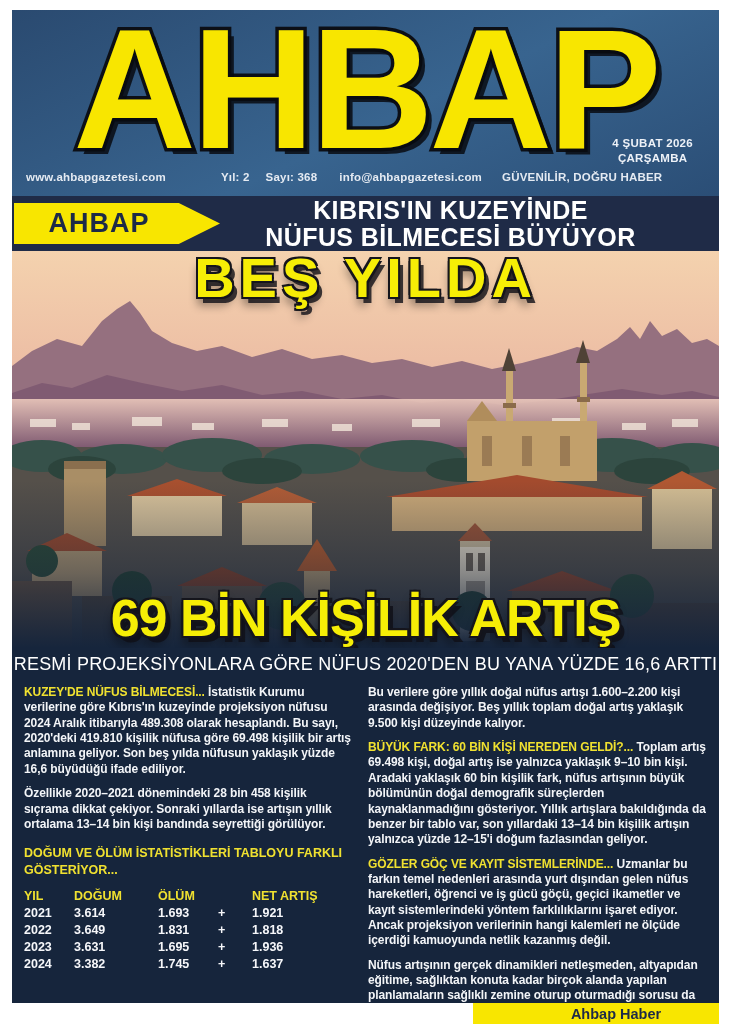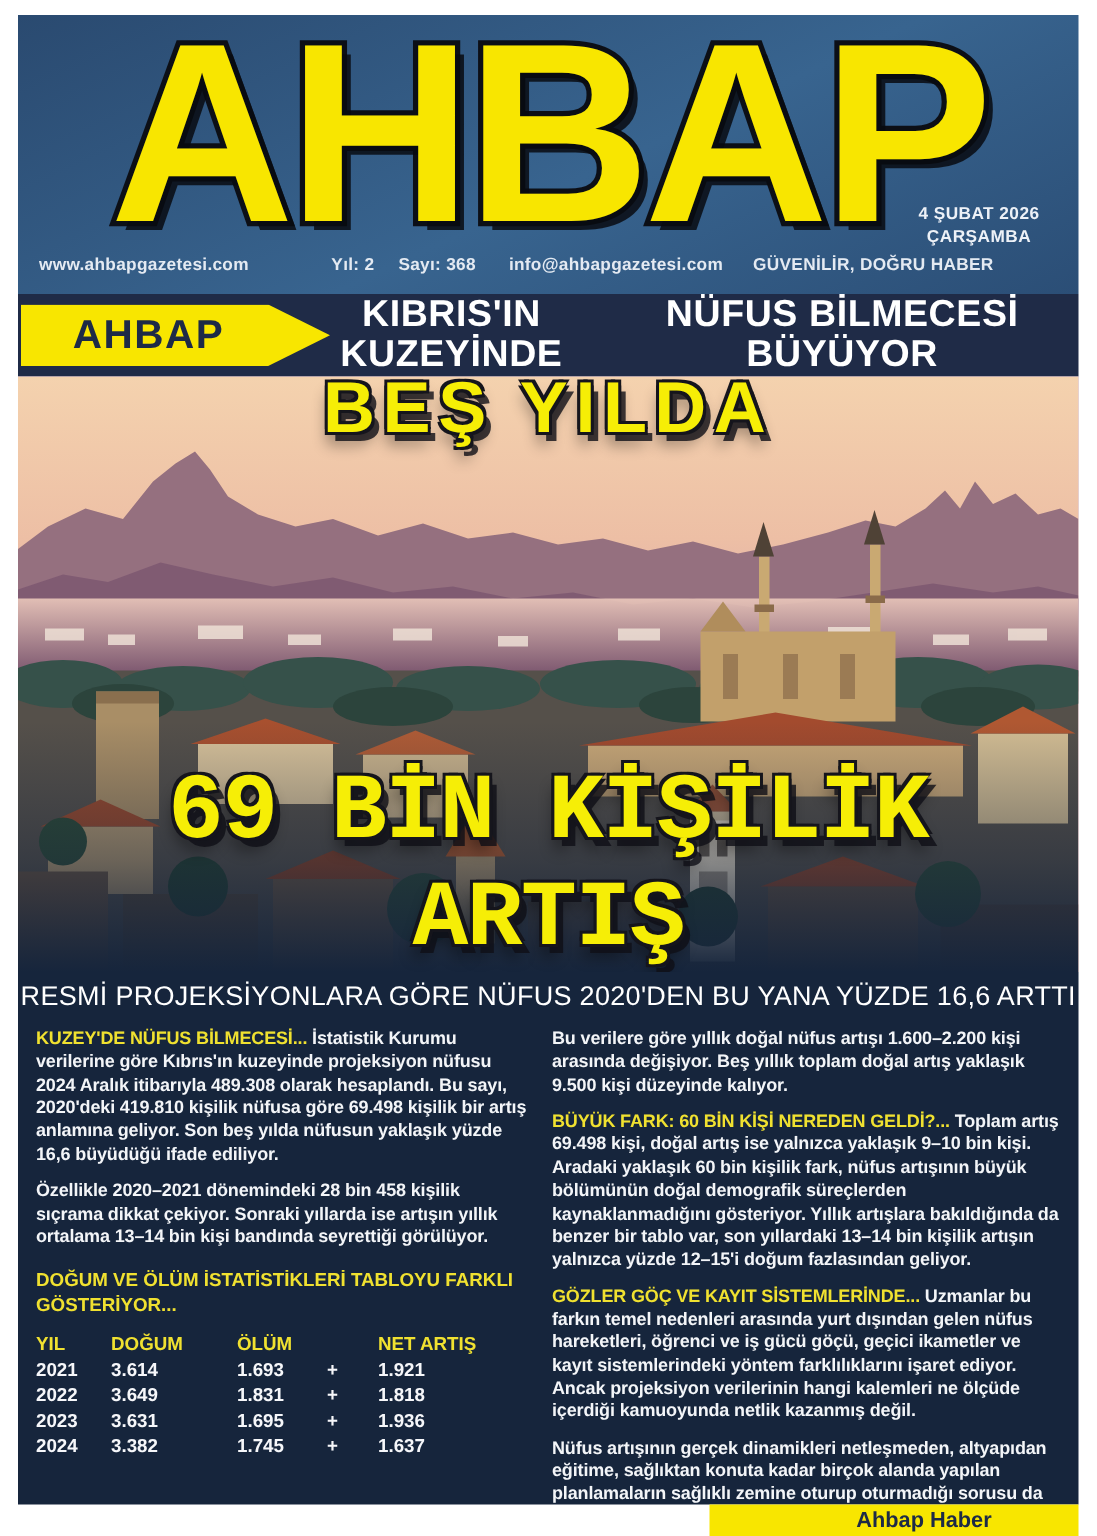--- a/index.html
+++ b/index.html
@@ -21,32 +21,32 @@
   .info-bar .i-issue{margin-left:16px;}
   .info-bar .i-email{margin-left:22px;}
   .info-bar .i-slogan{margin-left:20px;}
 
   
   .kicker{position:relative;height:55px;background:#1f2b47;}
   .kicker-badge{position:absolute;left:2px;top:7px;width:170px;height:41px;background:#f8e600;
         clip-path:polygon(0 0,80% 0,100% 50%,80% 100%,0 100%);
         display:flex;align-items:center;justify-content:center;padding-right:36px;
         font-size:27px;font-weight:800;color:#1d2a47;letter-spacing:1px;}
-  .kicker-headline{position:absolute;left:178px;right:8px;top:0;bottom:0;display:flex;flex-direction:row;
+  .kicker-headline{position:absolute;left:178px;right:8px;top:0;bottom:0;display:flex;flex-direction:column;
         justify-content:center;text-align:center;color:#ffffff;font-weight:800;font-size:25px;
         line-height:1.06;letter-spacing:.4px;}
 
   
   .hero{position:relative;height:397px;overflow:hidden;background:#c9a4ab;}
   .hero svg{position:absolute;inset:0;display:block;}
   .mega{position:absolute;left:0;right:0;text-align:center;color:#f6ee06;font-weight:800;
         text-shadow:-2px -2px 0 #15151c,2px -2px 0 #15151c,-2px 2px 0 #15151c,2px 2px 0 #15151c,
                     5px 6px 0 rgba(15,15,22,.8),0 8px 10px rgba(0,0,0,.45);}
-  .mega-top{top:-6px;font-size:48px;letter-spacing:5px;}
-  .mega-bottom{bottom:0;font-size:62px;letter-spacing:-1px;font-family:Liberation Mono, monospace;}
+  .mega-top{top:-6px;font-size:56px;letter-spacing:5px;}
+  .mega-bottom{bottom:0;font-size:52px;letter-spacing:-1px;}
 
   
   .article{position:relative;height:355px;background:#16253c;overflow:hidden;}
   .subhead{padding-top:6px;text-align:center;color:#ffffff;font-weight:400;font-size:18px;letter-spacing:.2px;}
   .columns{display:flex;gap:16px;padding:10px 12px 0 12px;}
   .col-left{width:328px;flex:none;}
   .col-right{flex:1;min-width:0;}
   .article p{margin:0 0 9px;color:#f3f5f8;font-size:12px;line-height:1.28;font-weight:700;letter-spacing:-.1px;}
   .lead{color:#f0e130;}
   .yhead{color:#f0e130;font-weight:800;font-size:12.5px;line-height:1.35;margin:13px 0 10px;letter-spacing:0;}

